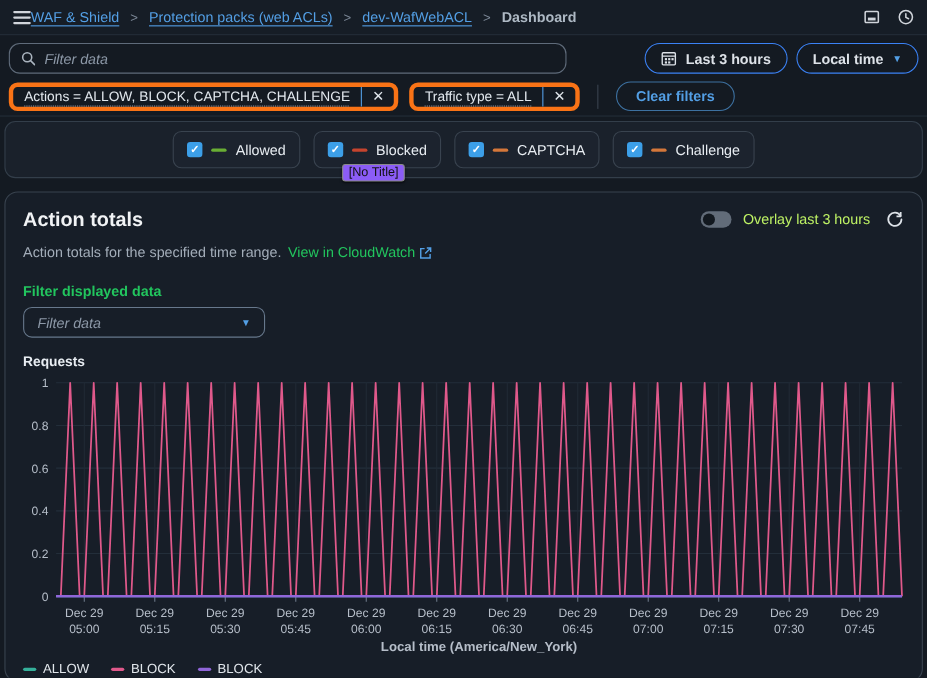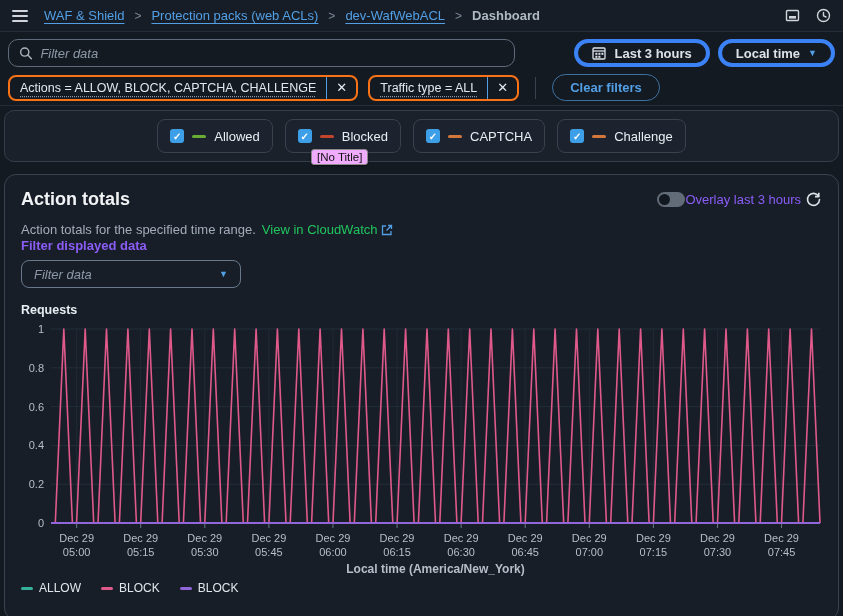--- a/index.html
+++ b/index.html
@@ -12,48 +12,48 @@
     overflow: hidden;
   }
   
   .topbar {
     height: 32px; display: flex; align-items: center;
     padding: 0 12px; background: #161d26;
     border-bottom: 1px solid #232d38;
   }
   .hamburger { width: 16px; display: flex; flex-direction: column; gap: 3px; cursor: pointer; }
   .hamburger span { display: block; height: 2px; background: #d1d5db; border-radius: 1px; }
-  .breadcrumbs { display: flex; align-items: center; gap: 10px; margin-left: 16px; font-size: 13px; }
+  .breadcrumbs { display: flex; align-items: center; gap: 10px; font-size: 13px; }
   .crumb-link { color: #539fe5; text-decoration: underline; text-underline-offset: 3px; cursor: pointer; }
   .crumb-current { color: #aeb9c4; font-weight: 600; }
   .crumb-sep { color: #7d8998; font-size: 12px; }
   .topbar-icons { margin-left: auto; display: flex; align-items: center; gap: 16px; }
   .topbar-icons svg { display: block; cursor: pointer; }
   
   .search-row { display: flex; align-items: center; padding: 7px 8px 4px; gap: 8px; }
   .search-box {
     width: 507px; height: 28px; border: 1px solid #5f6b7a; border-radius: 10px;
     display: flex; align-items: center; padding: 0 10px; gap: 8px; background: transparent;
   }
   .search-box input {
     background: transparent; border: none; outline: none; width: 100%;
     font-family: "Liberation Sans", sans-serif; font-style: italic; font-size: 13px; color: #b6bec9;
   }
   .search-box input::placeholder { color: #8d99a8; font-style: italic; }
   .right-buttons { margin-left: auto; display: flex; gap: 8px; }
   .btn {
-    height: 28px; border: 4px solid #3b82f6; border-radius: 15px; background: transparent;
+    height: 28px; border: 1px solid #3b82f6; border-radius: 15px; background: transparent;
     color: #dde2e8; font-weight: 700; font-size: 13px; padding: 0 14px;
     display: flex; align-items: center; gap: 8px; cursor: pointer;
     font-family: "Liberation Sans", sans-serif;
   }
   .caret { color: #539fe5; font-size: 9px; line-height: 1; }
   
   .chips-row { display: flex; align-items: center; gap: 10px; padding: 3px 8px 4px; border-bottom: 1px solid #232d38; }
-  .chip { display: flex; align-items: center; height: 26px; border: 2px solid #f97316; border-radius: 8px; overflow: hidden; }
+  .chip { display: flex; align-items: center; height: 26px; border: 4px solid #f97316; border-radius: 8px; overflow: hidden; }
   .chip-label {
     padding: 0 10px; font-size: 12.5px; color: #e2e8ee;
     text-decoration: underline dotted #8d99a8; text-underline-offset: 4px;
   }
   .chip-x {
     width: 30px; align-self: stretch; border-left: 1px solid #539fe5;
     display: flex; align-items: center; justify-content: center;
     color: #e2e8ee; font-size: 13px; cursor: pointer;
   }
   .vdiv { width: 1px; height: 22px; background: #39434f; margin: 0 6px; }
@@ -74,37 +74,37 @@
   .checkbox {
     width: 14px; height: 14px; border-radius: 3px; background: #3c9fe8;
     color: #fff; font-size: 10px; font-weight: 700;
     display: flex; align-items: center; justify-content: center;
   }
   .dash { width: 14px; height: 3px; border-radius: 2px; }
   .toggle-chip span.lbl { font-size: 13px; color: #e8edf2; }
   
   .native-tooltip {
     position: absolute; left: 311px; top: 149px; z-index: 5;
-    background: #f0abfc; color: #111; border: 1px solid #8a8a8a; border-radius: 3px;
+    background: #8b5cf6; color: #111; border: 1px solid #8a8a8a; border-radius: 3px;
     font-size: 11.5px; padding: 1px 5px; box-shadow: 0 1px 2px rgba(0,0,0,.6);
   }
   
   .card {
     margin: 12px 4px 4px; border: 1px solid #39434f; border-radius: 12px;
     background: #171e28; padding: 14px 16px; height: 446px;
   }
   .card-header { display: flex; align-items: center; }
   .card-title { font-size: 18px; font-weight: 700; color: #f1f3f5; }
-  .overlay-ctl { margin-left: auto; display: flex; align-items: center; font-size: 13px; color: #8b5cf6; }
+  .overlay-ctl { margin-left: auto; display: flex; align-items: center; gap: 10px; font-size: 13px; color: #bef264; }
   .toggle { width: 28px; height: 15px; border-radius: 8px; background: #626c79; position: relative; cursor: pointer; }
   .toggle .knob { position: absolute; left: 2px; top: 2px; width: 11px; height: 11px; border-radius: 50%; background: #12181f; }
   .refresh { cursor: pointer; margin-left: 4px; }
   .desc-row { margin-top: 12px; font-size: 13px; color: #a3adb9; display: flex; align-items: center; gap: 6px; }
   .cw-link { color: #22c55e; cursor: pointer; display: flex; align-items: center; gap: 4px; }
-  .filter-label { margin-top: 1px; font-size: 13px; font-weight: 700; color: #8b5cf6; }
+  .filter-label { margin-top: 20px; font-size: 13px; font-weight: 700; color: #22c55e; }
   .dropdown {
     margin-top: 7px; width: 220px; height: 28px; border: 1px solid #67788c; border-radius: 8px;
     display: flex; align-items: center; padding: 0 12px; cursor: pointer;
   }
   .dropdown .ph { font-style: italic; color: #8d99a8; font-size: 13px; }
   .dropdown .caret { margin-left: auto; }
   .requests-label { margin-top: 15px; font-size: 12.5px; font-weight: 700; color: #e8edf2; }
   .chart-wrap { margin-top: 2px; }
   .bottom-legend { display: flex; gap: 20px; align-items: center; margin-top: 0px; font-size: 12px; color: #e1e6eb; }
   .bottom-legend .item { display: flex; align-items: center; gap: 6px; }

